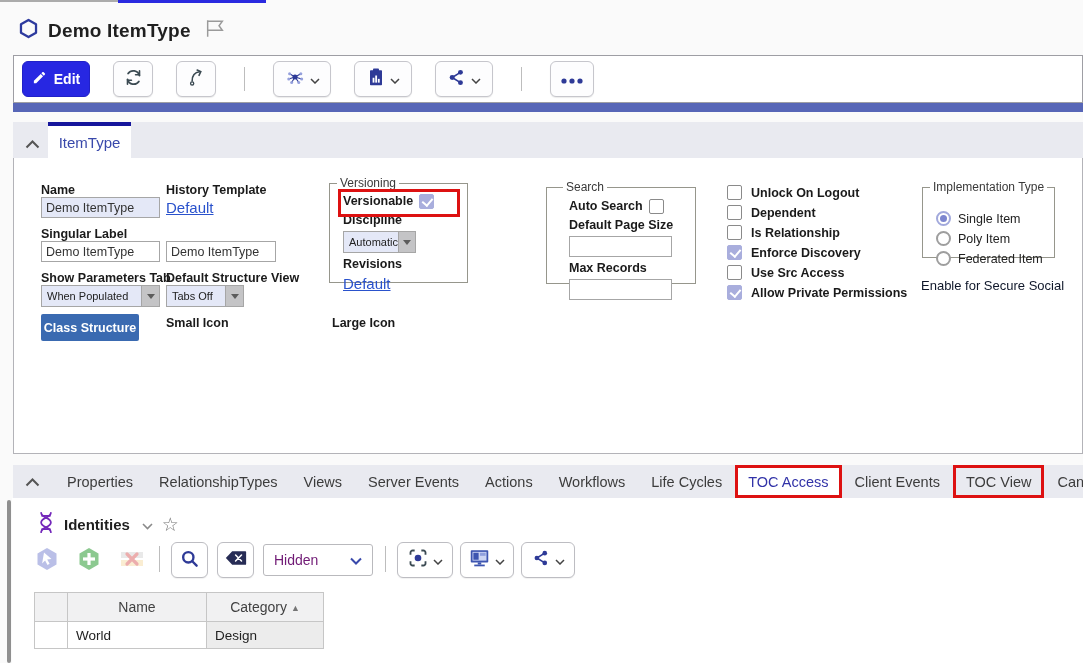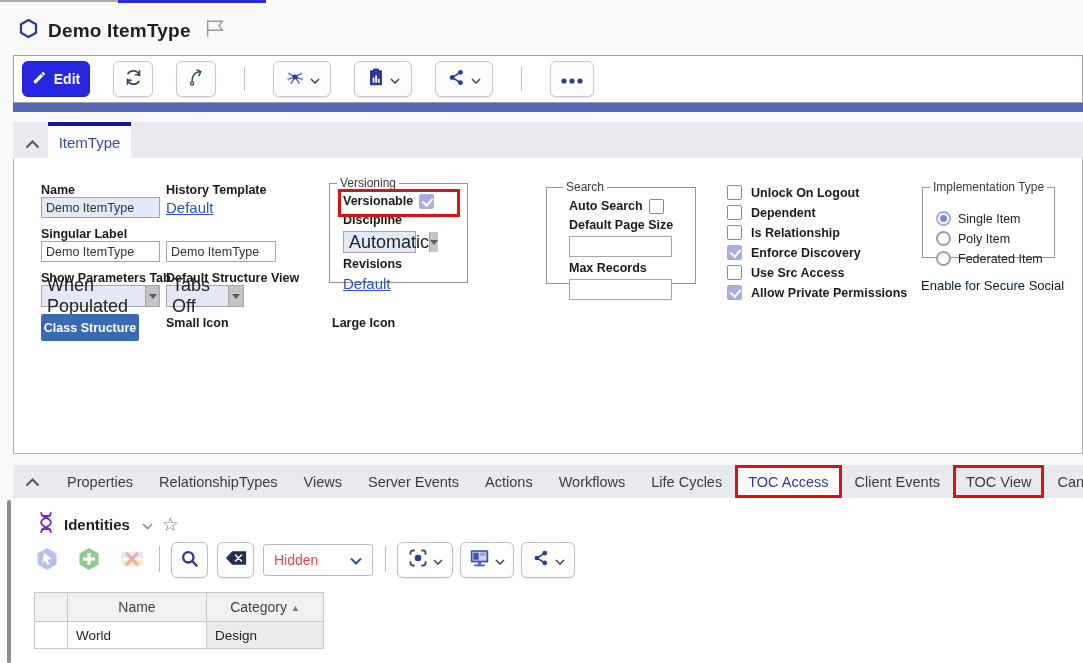--- a/index.html
+++ b/index.html
@@ -41,21 +41,21 @@
 
   
   .form-panel { left:13px; top:158px; width:1070px; height:296px; background:#fff;
     border:1px solid #b3b3b8; border-top:none; }
   .flabel { position:absolute; font-size:12.5px; font-weight:bold; color:#1a1a1a; white-space:nowrap; }
   .tinput { position:absolute; height:21px; border:1px solid #a6a6a6; font-size:12.5px;
     color:#333; padding:0 4px; font-family:inherit; background:#fff; }
   .tinput.ro { background:#e4e8f7; }
   .link { position:absolute; font-size:15px; color:#2a52cc; text-decoration:underline; cursor:pointer; }
   .ddl { position:absolute; height:22px; background:#e4e8f7; border:1px solid #a6a6a6;
-    display:flex; align-items:center; font-size:18px; color:#222; padding-left:5px; cursor:pointer; }
+    display:flex; align-items:center; font-size:11px; color:#222; padding-left:5px; cursor:pointer; }
   .ddl .arrowbox { margin-left:auto; width:18px; align-self:stretch; background:#c4c4c6;
     border-left:1px solid #a6a6a6; display:flex; align-items:center; justify-content:center; }
   .ddl .arrowbox::after { content:""; border:4px solid transparent; border-top:5px solid #5c5c5c; margin-top:5px; }
   .btn-class { position:absolute; left:27px; top:156px; width:98px; height:27px; background:#3a6ab1;
     color:#fff; font-size:12.5px; font-weight:bold; border:none; border-radius:2px;
     display:flex; align-items:center; justify-content:center; cursor:pointer; }
   fieldset.fs { position:absolute; border:1px solid #96968c; padding:2px 0 0 13px; }
   fieldset.fs legend { font-size:12px; color:#3a3a3a; padding:0 3px; margin-left:-6px; }
   .fs-row { display:flex; align-items:center; gap:6px; margin-bottom:2px; }
   .fs .flabel2 { font-size:12.5px; font-weight:bold; color:#1a1a1a; line-height:17px; }
@@ -94,21 +94,21 @@
   .vscroll { left:7px; top:500px; width:4px; height:163px; background:#8f8f8f; border-radius:2px; }
   .rel-hdr { position:absolute; left:25px; top:13px; display:flex; align-items:center; gap:9px; }
   .rel-title { font-size:15px; font-weight:bold; color:#1f1f1f; }
   .icon-btn { position:absolute; width:26px; height:26px; display:flex; align-items:center;
     justify-content:center; cursor:pointer; opacity:.85; }
   .icon-btn.dim { opacity:.55; }
   .sq-btn { position:absolute; height:36px; border-radius:6px; border:1px solid #bdbdc2; background:#fff;
     display:flex; align-items:center; justify-content:center; gap:5px; cursor:pointer;
     box-shadow:0 1px 1px rgba(0,0,0,.06); }
   .filter-sel { position:absolute; height:32px; width:110px; border:1px solid #b9b9bd; border-radius:3px;
-    background:#fff; display:flex; align-items:center; font-size:14px; color:#ef4444;
+    background:#fff; display:flex; align-items:center; font-size:14px; color:#701a75;
     padding:0 10px; cursor:pointer; }
   .filter-sel .chev { margin-left:auto; }
   .bt-sep { position:absolute; width:1px; height:26px; background:#bdbdbd; }
   .star { font-size:19px; color:#757575; line-height:1; }
 
   
   .grid { position:absolute; left:22px; top:94px; border-collapse:collapse; font-size:13.5px; }
   .grid th { border:1px solid #c6c6c6; background:#f1f1f2; font-weight:normal; color:#424242;
     height:29px; font-size:14px; text-align:center; }
   .grid td { border:1px solid #c6c6c6; height:27px; padding:0 8px; color:#222; background:#fff; }

